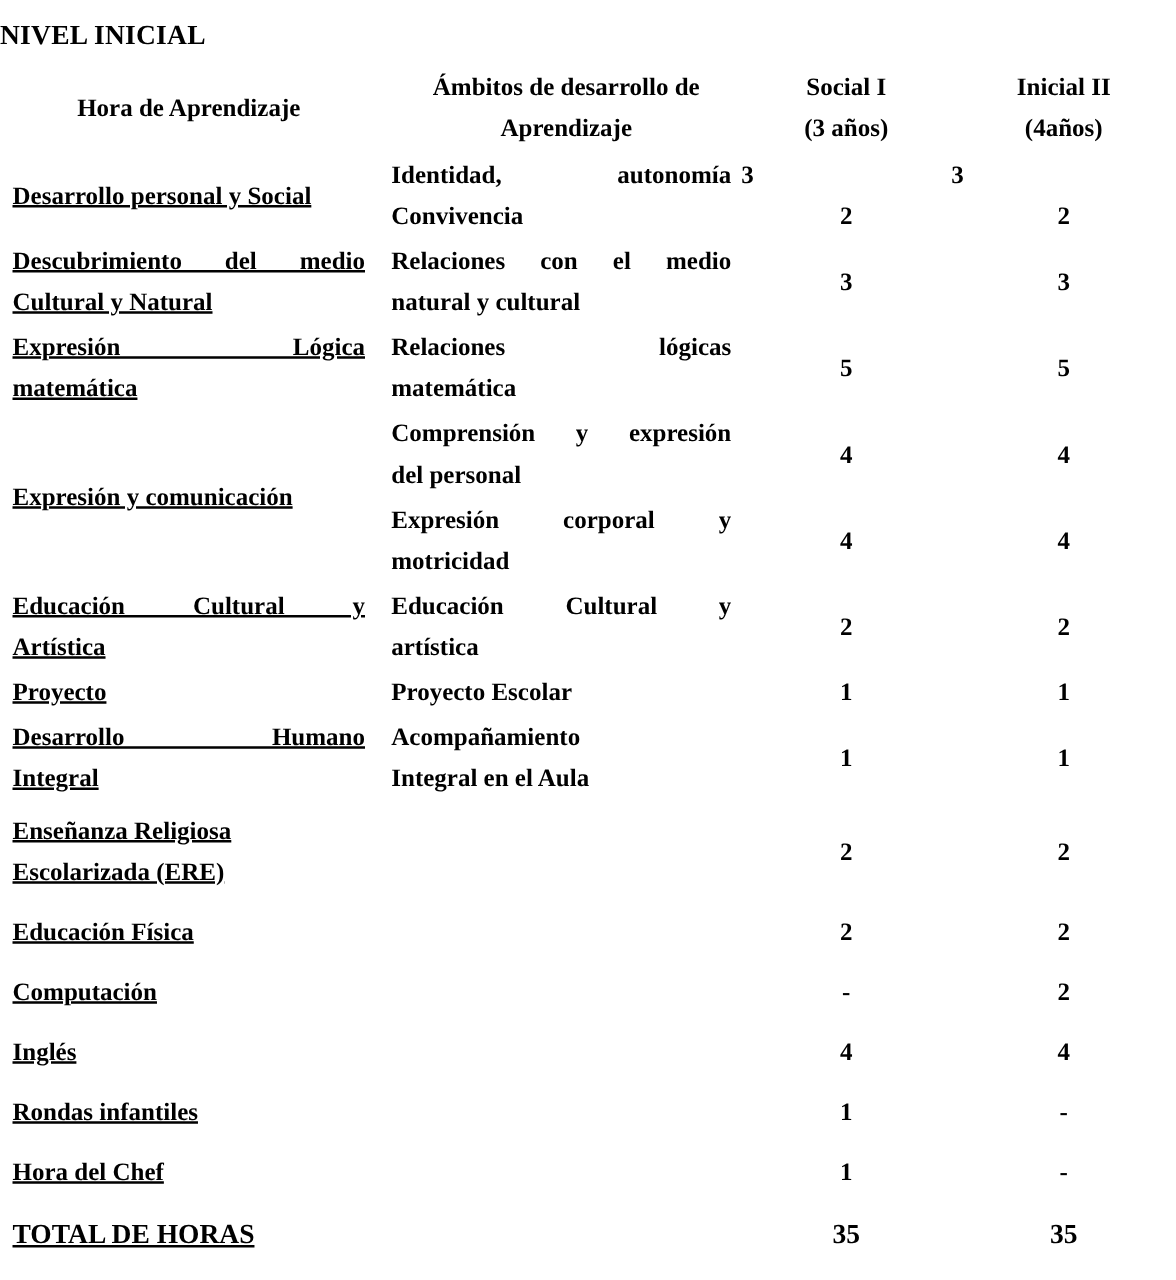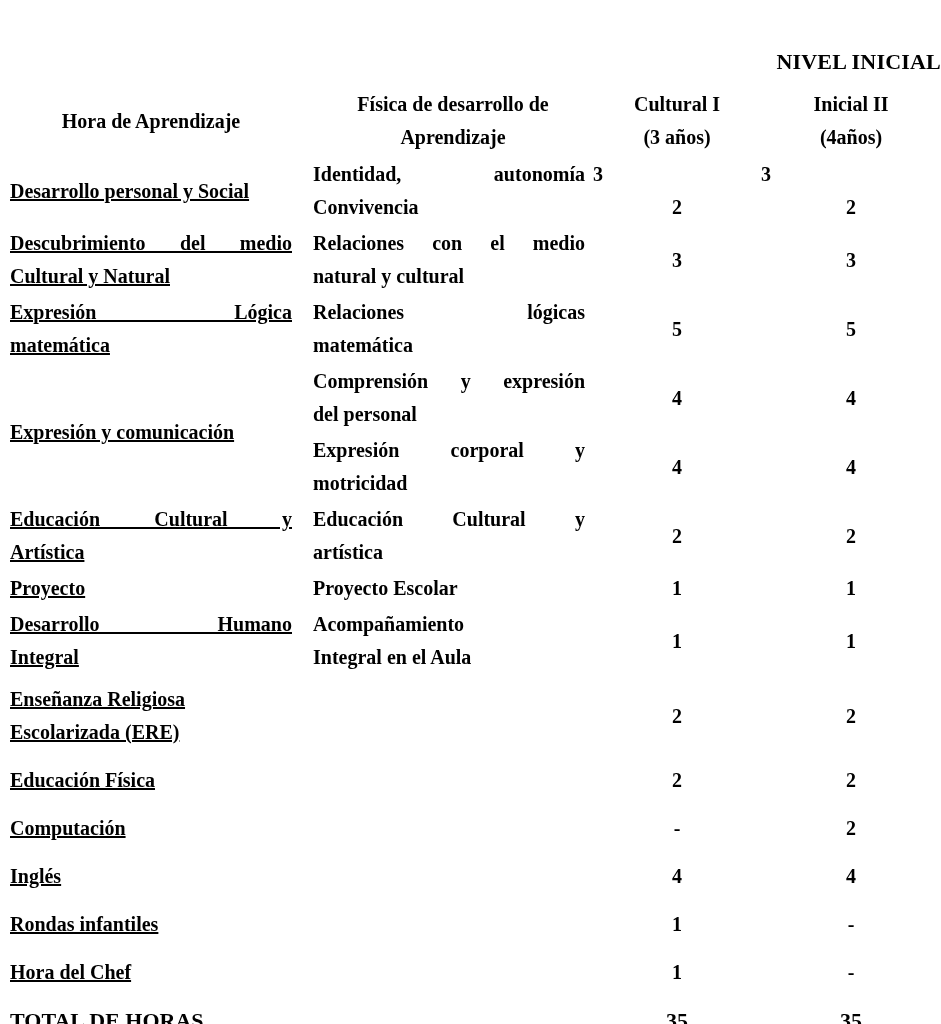--- a/index.html
+++ b/index.html
@@ -7,25 +7,24 @@
     width: 941px; height: 1024px;
     background: #ffffff;
     color: #000000;
     font-family: "Liberation Serif", "DejaVu Serif", serif;
     font-weight: 700;
     overflow: hidden;
   }
   .page { width: 941px; height: 1024px; }
   .doc-title {
     padding-top: 15px;
-    text-align: right;
+    text-align: left;
     font-size: 22px;
     line-height: 26px;
     letter-spacing: 0.2px;
-    margin-top: 34px;
   }
   table.sched {
     margin-top: 13px;
     width: 941px;
     border-collapse: collapse;
     table-layout: fixed;
   }
   col.c1 { width: 313px; }
   col.c2 { width: 280px; }
   col.c3 { width: 168px; }
@@ -54,25 +53,25 @@
         <col class="c2">
         <col class="c3">
         <col class="c4">
     </colgroup>
     <thead>
       <tr>
         <th class="h1">
           <div>Hora de Aprendizaje</div>
         </th>
         <th class="h2">
-          <div>Física de desarrollo de</div>
+          <div>Ámbitos de desarrollo de</div>
           <div>Aprendizaje</div>
         </th>
         <th class="h3">
-          <div>Cultural I</div>
+          <div>Social I</div>
           <div>(3 años)</div>
         </th>
         <th class="h4">
           <div>Inicial II</div>
           <div>(4años)</div>
         </th>
       </tr>
     </thead>
     <tbody>
         <tr class="tight">

